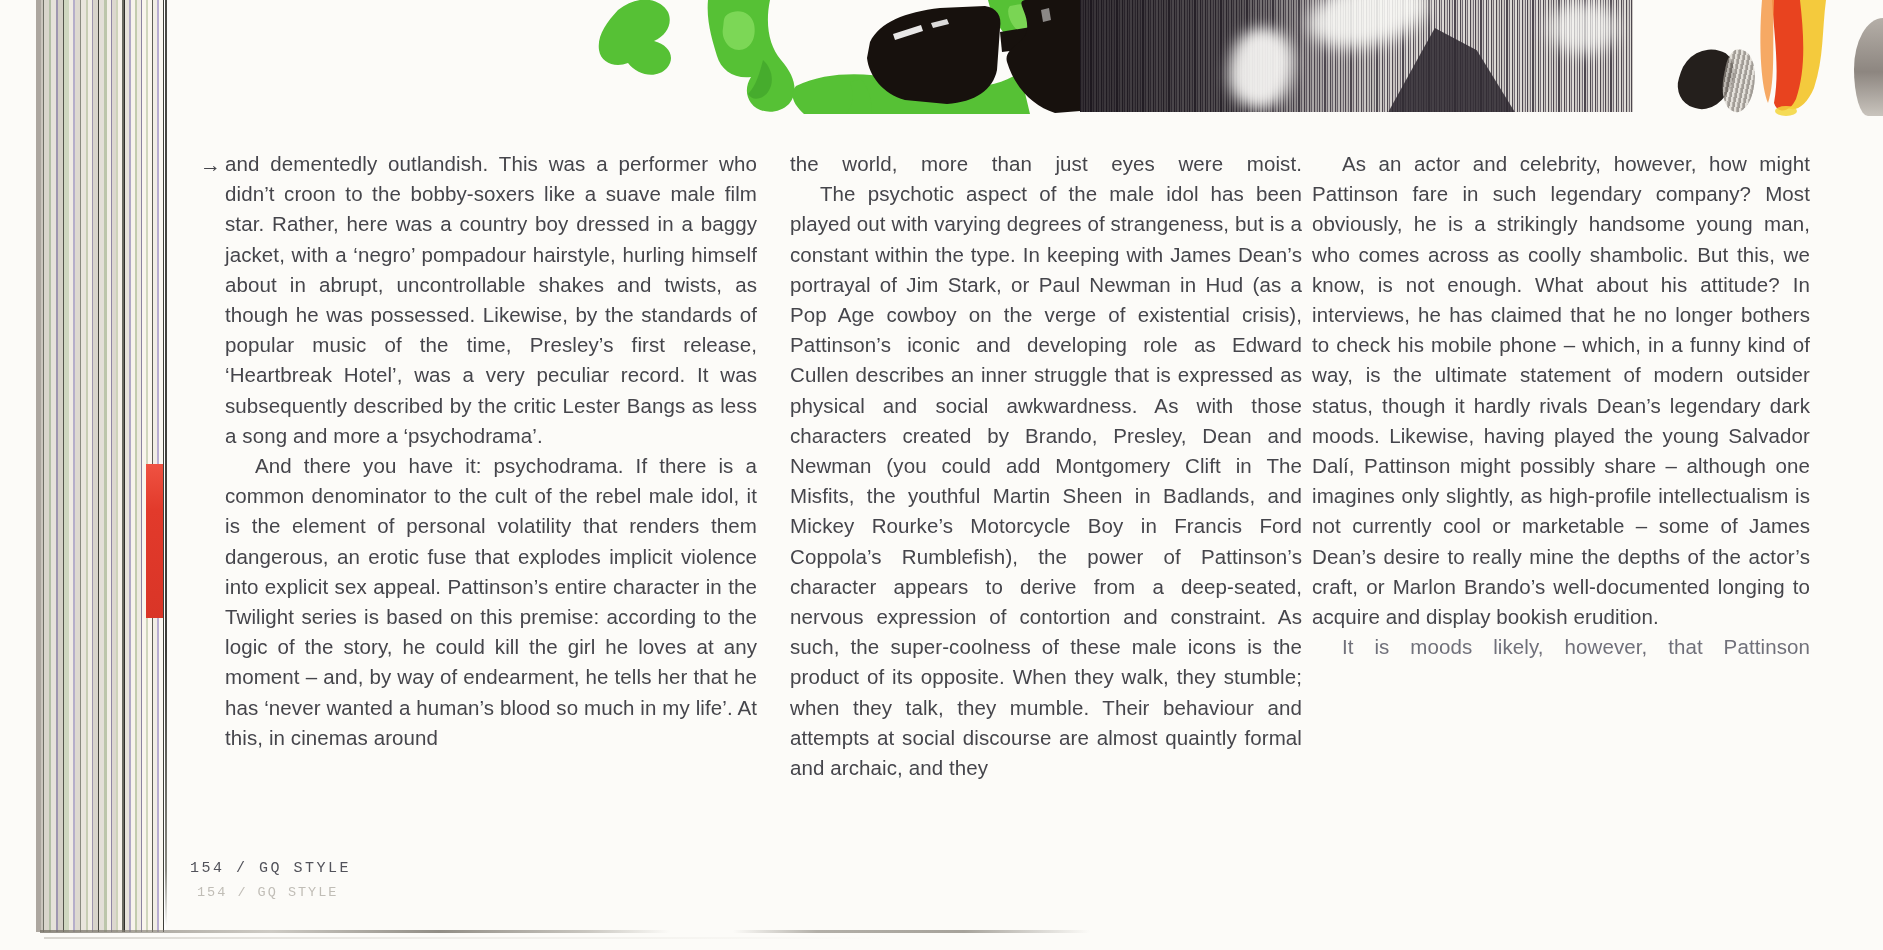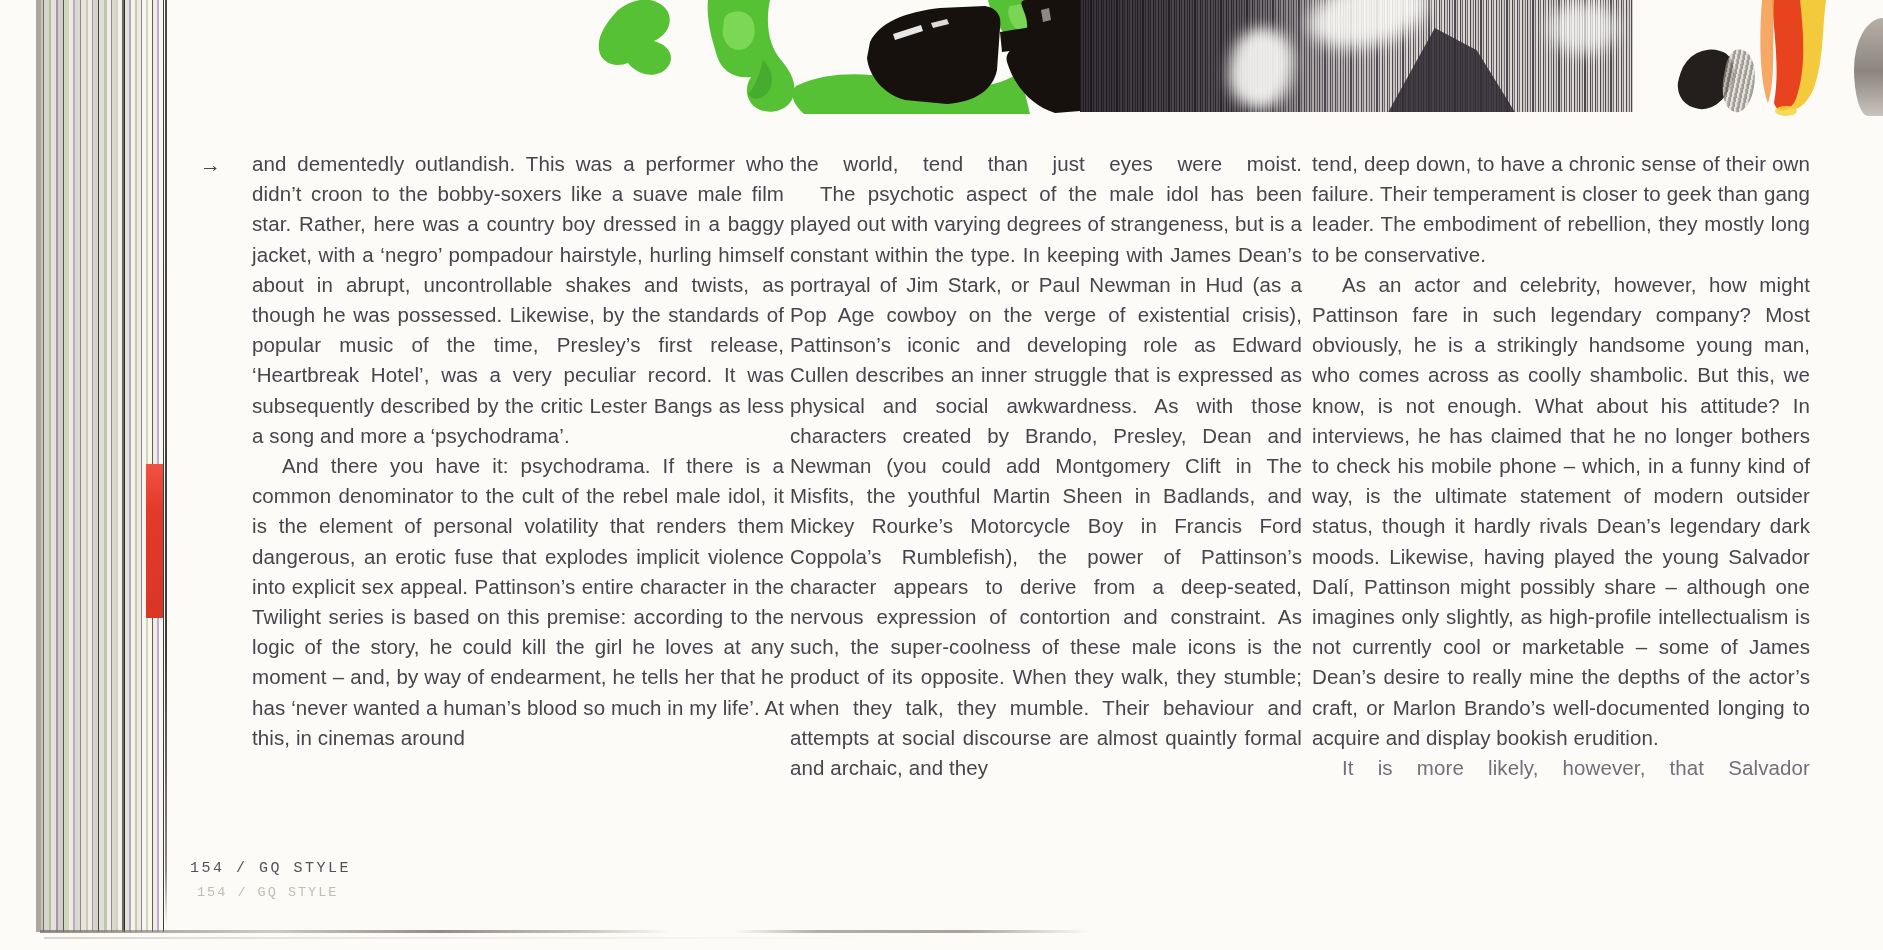--- a/index.html
+++ b/index.html
@@ -85,21 +85,21 @@
     background:linear-gradient(180deg,#b5afa8,#8d8680 55%,#c9c4bd);
     border-radius:100% 0 0 48% / 52% 0 0 48%;
   }
 
   
   .col{
     position:absolute;top:149px;
     font-size:20.5px;line-height:30.2px;color:#45454b;
     text-align:justify;letter-spacing:.1px;
   }
-  #col1{left:225px;width:532px;margin-left:27px;}
+  #col1{left:225px;width:532px;}
   #col2{left:790px;width:512px;}
   #col3{left:1312px;width:498px;}
   .para{margin:0;}
   .para.ind{text-indent:30px;}
   .para.jl{text-align-last:justify;}
   .para.fade{color:#70707a;}
   .it{}
   .cont-arrow{
     position:absolute;left:200px;top:150px;
     font-size:21px;line-height:30.2px;color:#46464c;
@@ -170,28 +170,27 @@
   </div>
 
   <div class="cont-arrow">→</div>
 
   <div class="col" id="col1">
     <p class="para"><span>and dementedly outlandish. This was a performer who didn’t croon to the bobby-soxers like a suave male film star. Rather, here was a country boy dressed in a baggy jacket, with a ‘negro’ pompadour hairstyle, hurling himself about in abrupt, uncontrollable shakes and twists, as though he was possessed. Likewise, by the standards of popular music of the time, Presley’s first release, ‘Heartbreak Hotel’, was a very peculiar record. It was subsequently described by the critic Lester Bangs as less a song and more a ‘psychodrama’.</span></p>
     <p class="para ind"><span>And there you have it: psychodrama. If there is a common denominator to the cult of the rebel male idol, it is the element of personal volatility that renders them dangerous, an erotic fuse that explodes implicit violence into explicit sex appeal. Pattinson’s entire character in the </span><span class="it">Twilight</span><span> series is based on this premise: according to the logic of the story, he could kill the girl he loves at any moment – and, by way of endearment, he tells her that he has ‘never wanted a human’s blood so much in my life’. At this, in cinemas around</span></p>
   </div>
 
   <div class="col" id="col2">
-    <p class="para jl"><span>the world, tend than just eyes were moist.</span></p>
+    <p class="para jl"><span>the world, more than just eyes were moist.</span></p>
     <p class="para ind"><span>The psychotic aspect of the male idol has been played out with varying degrees of strangeness, but is a constant within the type. In keeping with James Dean’s portrayal of Jim Stark, or Paul Newman in </span><span class="it">Hud</span><span> (as a Pop Age cowboy on the verge of existential crisis), Pattinson’s iconic and developing role as Edward Cullen describes an inner struggle that is expressed as physical and social awkwardness. As with those characters created by Brando, Presley, Dean and Newman (you could add Montgomery Clift in </span><span class="it">The Misfits</span><span>, the youthful Martin Sheen in </span><span class="it">Badlands</span><span>, and Mickey Rourke’s Motorcycle Boy in Francis Ford Coppola’s </span><span class="it">Rumblefish</span><span>), the power of Pattinson’s character appears to derive from a deep-seated, nervous expression of contortion and constraint. As such, the super-coolness of these male icons is the product of its opposite. When they walk, they stumble; when they talk, they mumble. Their behaviour and attempts at social discourse are almost quaintly formal and archaic, and they</span></p>
   </div>
 
   <div class="col" id="col3">
-    <p class="para"><span>tend, deep down, to have a chronic sense of their own failure. Their temperament is closer to geek than gang leader. The embodiment of rebellion, they mostly long to be conservative.</span></p>
     <p class="para ind"><span>As an actor and celebrity, however, how might Pattinson fare in such legendary company? Most obviously, he is a strikingly handsome young man, who comes across as coolly shambolic. But this, we know, is not enough. What about his attitude? In interviews, he has claimed that he no longer bothers to check his mobile phone – which, in a funny kind of way, is the ultimate statement of modern outsider status, though it hardly rivals Dean’s legendary dark moods. Likewise, having played the young Salvador Dalí, Pattinson might possibly share – although one imagines only slightly, as high-profile intellectualism is not currently cool or marketable – some of James Dean’s desire to really mine the depths of the actor’s craft, or Marlon Brando’s well-documented longing to acquire and display bookish erudition.</span></p>
-    <p class="para ind jl fade"><span>It is more likely, however, that Salvador</span></p>
+    <p class="para ind jl fade"><span>It is moods likely, however, that Pattinson</span></p>
   </div>
 
   <div class="footer">154 / GQ STYLE</div>
   <div class="footer-ghost">154 / GQ STYLE</div>
 
   <div class="bottom-edge-a"></div>
   <div class="bottom-edge-b"></div>
 
 </div>
 

